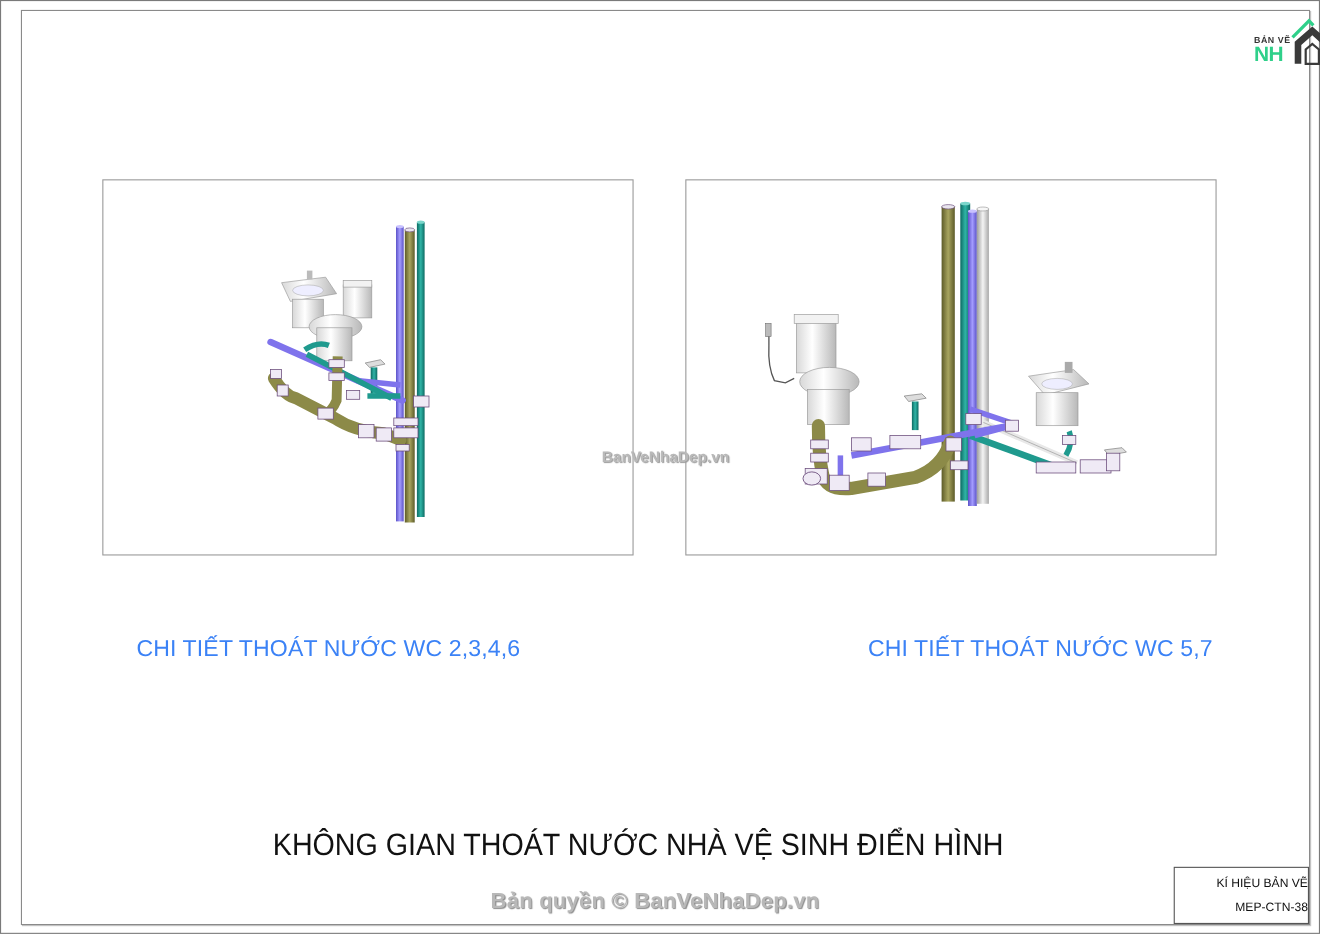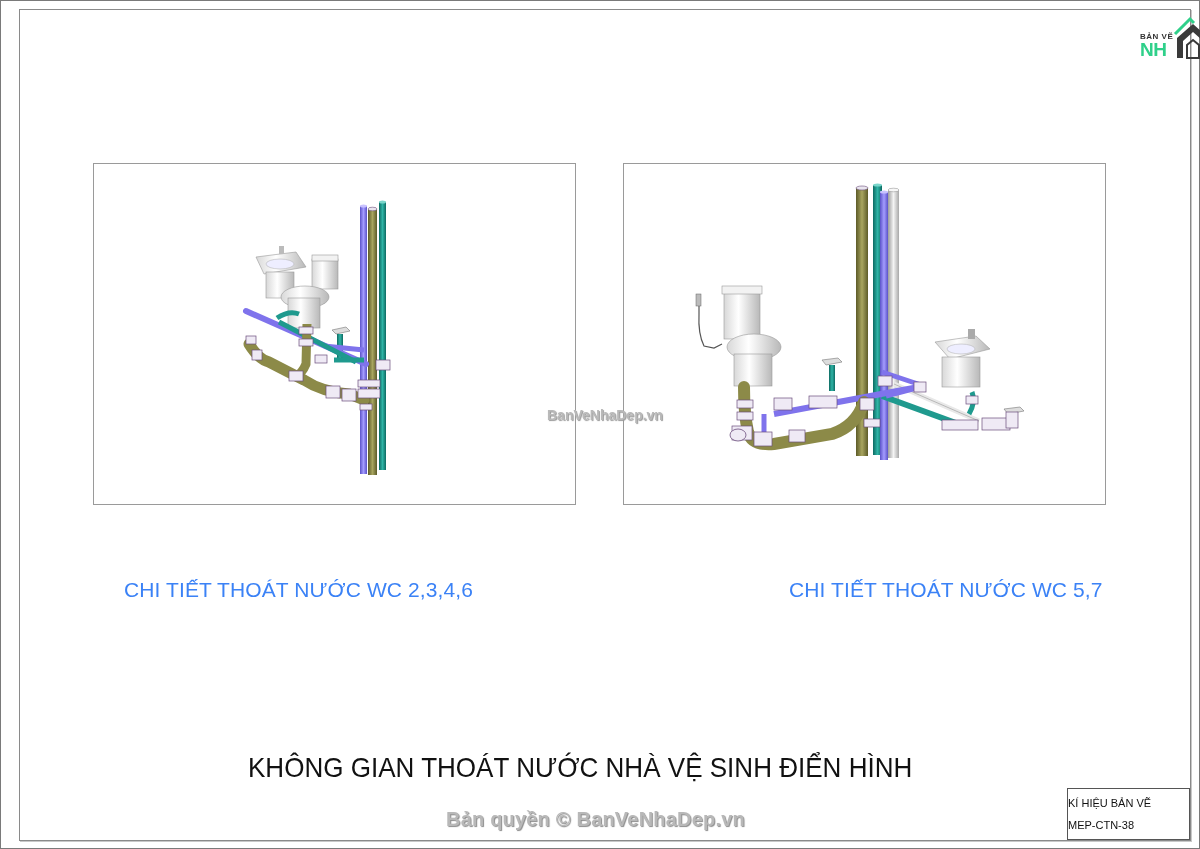--- a/index.html
+++ b/index.html
@@ -6,21 +6,21 @@
   body { width:1200px; height:849px; position:relative; overflow:hidden; font-family:"Liberation Sans", sans-serif; }
   .outer { position:absolute; left:0; top:0; width:1198px; height:847px; border:1px solid #7a7a7a; }
   .frame { position:absolute; left:19px; top:9px; width:1170px; height:830px; border:1px solid #8a8a8a; box-shadow:1px 1px 0 #c8c8c8; }
   .panel { position:absolute; border:1px solid #9a9a9a; background:#fff; }
   .panel svg { position:absolute; left:0; top:0; }
   .caption { position:absolute; font-size:21px; color:#3b82f6; white-space:nowrap; letter-spacing:0.1px; }
   .main-title { position:absolute; left:248px; top:752px; font-size:28px; color:#111; white-space:nowrap; transform:scaleX(0.93); transform-origin:left top; }
   .copyright { position:absolute; left:446px; top:808px; font-size:20px; color:#b8b8b8; white-space:nowrap; text-shadow:1px 1px 1px #8c8c8c; font-weight:bold; letter-spacing:0.2px; }
   .watermark { position:absolute; left:547px; top:407px; font-size:14px; color:#b9b9b9; white-space:nowrap; text-shadow:1px 1px 1px #999; font-weight:bold; }
   .codebox { position:absolute; left:1067px; top:788px; width:121px; height:50px; border:1px solid #555; background:#fff; }
-  .codebox .lbl { position:absolute; left:0; width:100%; text-align:left; font-size:11px; color:#111; }
+  .codebox .lbl { position:absolute; left:0; width:100%; text-align:right; font-size:11px; color:#111; }
   .logo { position:absolute; left:1137px; top:14px; width:102px; height:48px; }
   .logo .small { position:absolute; left:3px; top:18px; font-size:8px; font-weight:bold; color:#333; letter-spacing:0.5px; }
   .logo .nh { position:absolute; left:3px; top:25px; font-size:19px; font-weight:bold; color:#2fd08a; letter-spacing:-0.5px;text-align:right; }
   .logo .dep { position:absolute; left:70px; top:28px; font-size:10px; color:#333;font-weight:bold; }
 </style>
 </head>
 <body>
 
 <div class="outer"></div>
 <div class="frame"></div>

